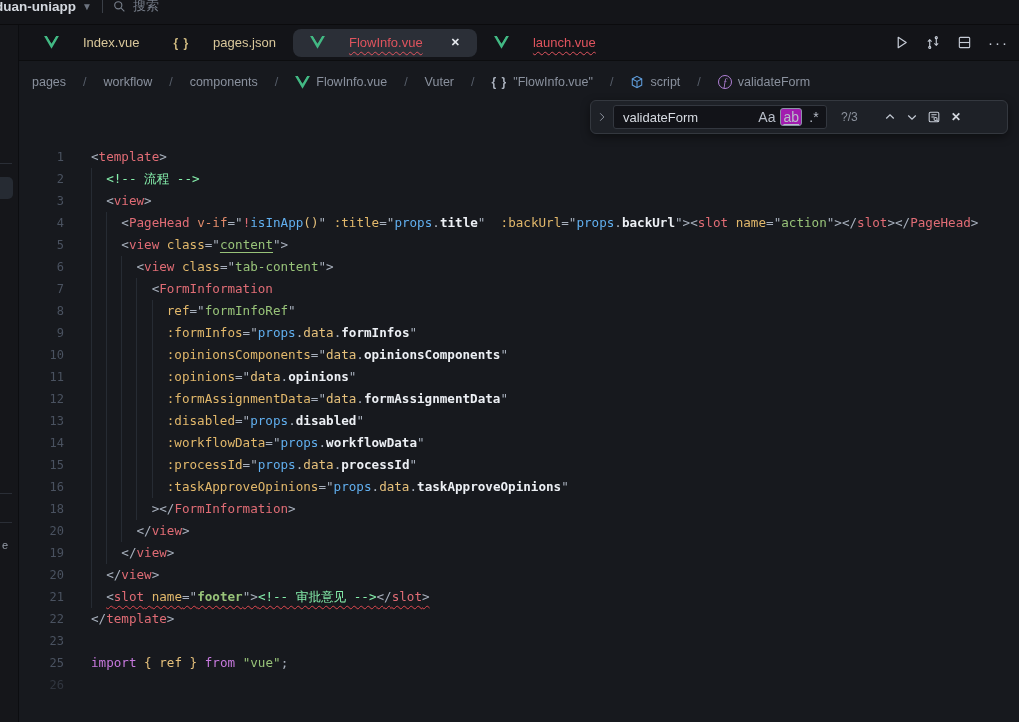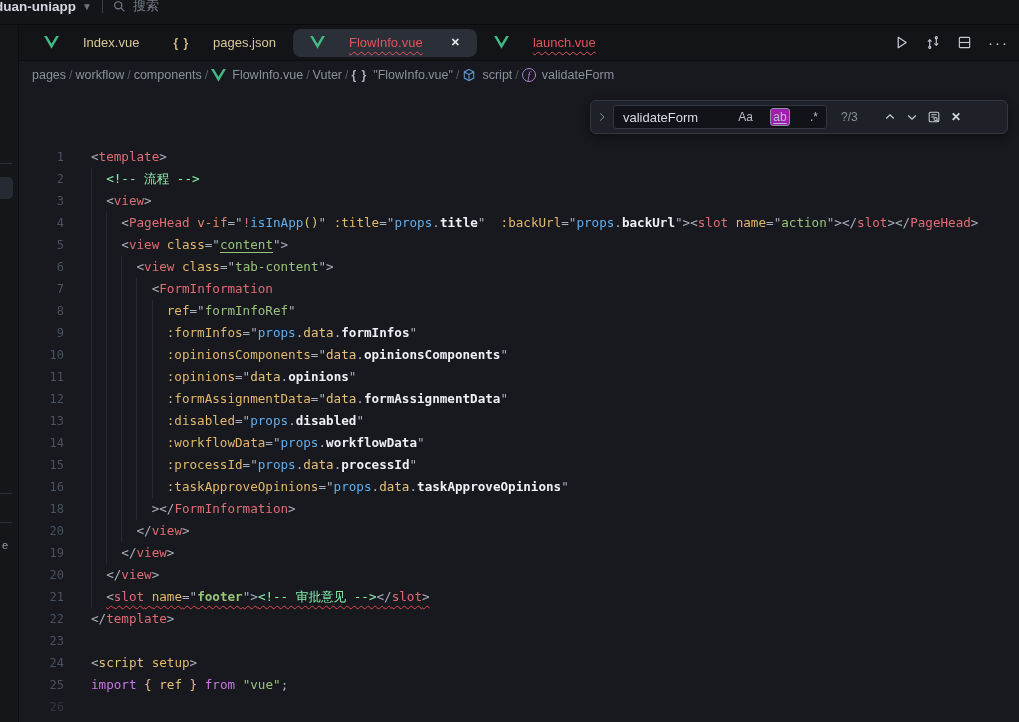--- a/index.html
+++ b/index.html
@@ -35,22 +35,22 @@
   .tab.active { background:#2b2f37; }
   .tab .close { color:#e6e9ee; font-size:11px; font-weight:bold; margin-left:4px; }
   .wavy { text-decoration:underline; text-decoration-style:wavy;
     text-decoration-color:#e0545e; text-decoration-thickness:1px; text-underline-offset:4px; }
   .braces-ic { color:#cdb87f; font-weight:bold; font-size:12px; letter-spacing:1px; }
   .tab-actions { margin-left:auto; display:flex; align-items:center; gap:16px; padding-right:10px; }
   .tab-actions .act { display:flex; align-items:center; color:#c6ccd6; }
   .more-dots { color:#c6ccd6; font-size:15px; letter-spacing:2px; }
 
   
-  .breadcrumbs { height:28px; background:#17191e; display:flex; align-items:center;
-    gap:3px; padding-left:13px; font-size:12.5px; color:#8a919e; }
+  .breadcrumbs { height:28px; background:#17191e; display:flex; align-items:flex-end;
+    gap:17px; padding-left:13px; font-size:12.5px; color:#8a919e; }
   .bc-sep { color:#565d69; }
   .bc-item { display:flex; align-items:center; gap:6px; }
   .fn-icon { width:14px; height:14px; border:1px solid #b180d7; border-radius:50%;
     color:#b180d7; font-size:10px; font-style:italic; display:flex; align-items:center;
     justify-content:center; font-family:"Liberation Serif", serif; }
 
   
   .editor { position:relative; flex:1; background:#17191e; overflow:hidden;
     font-family:"DejaVu Sans Mono", monospace; font-size:12.6px; line-height:22px;
     padding-top:57px; }
@@ -79,22 +79,22 @@
   .find { position:absolute; top:11px; right:11px; width:418px; height:34px;
     background:#1e2127; border:1px solid #34383f; border-radius:6px;
     box-shadow:0 3px 10px rgba(0,0,0,.45); display:flex; align-items:center;
     font-family:"Liberation Sans", sans-serif; z-index:5; }
   .find-toggle { width:22px; display:flex; justify-content:center; color:#8b919c; }
   .find-input-wrap { width:214px; height:24px; background:#121318; border:1px solid #33373f;
     border-radius:3px; display:flex; align-items:center; }
   .find-input { flex:1; min-width:0; background:transparent; border:none; outline:none;
     color:#d7dbe2; font-size:13px; padding:0 4px 0 9px; font-family:"Liberation Sans", sans-serif; }
   .find-opt { flex:0 0 auto; height:18px; min-width:20px; display:flex; align-items:center;
-    justify-content:center; border-radius:3px; color:#b8bec9; font-size:12px; margin-right:2px;
-    border:1px solid transparent; padding:0 2px;margin-left:12px; }
+    justify-content:center; border-radius:3px; color:#b8bec9; font-size:14px; margin-right:2px;
+    border:1px solid transparent; padding:0 2px; }
   .find-opt.on { background:#a21caf; border-color:#8a93a6; }
   .find-opt .uab { text-decoration:underline; text-underline-offset:2px; }
   .find-count { color:#8b919c; font-size:12px; margin:0 12px 0 14px; min-width:26px; }
   .find-btn { display:flex; align-items:center; justify-content:center; width:22px; height:22px;
     color:#c6ccd6; border-radius:3px; }
   .find-close { font-size:12px; color:#d4d8df; font-weight:bold; }
   svg { display:block; }
 </style>
 </head>
 <body>
@@ -291,19 +291,18 @@
           <div class="code-line"><span class="gutter">14</span><span class="lcontent"><span class="ind"></span><span class="ind"></span><span class="ind"></span><span class="ind"></span><span class="ind"></span><span class="tk-attr">:workflowData</span><span class="tk-p">="</span><span class="tk-blue">props</span><span class="tk-p">.</span><span class="tk-wht">workflowData</span><span class="tk-p">"</span></span></div>
           <div class="code-line"><span class="gutter">15</span><span class="lcontent"><span class="ind"></span><span class="ind"></span><span class="ind"></span><span class="ind"></span><span class="ind"></span><span class="tk-attr">:processId</span><span class="tk-p">="</span><span class="tk-blue">props</span><span class="tk-p">.</span><span class="tk-yel">data</span><span class="tk-p">.</span><span class="tk-wht">processId</span><span class="tk-p">"</span></span></div>
           <div class="code-line"><span class="gutter">16</span><span class="lcontent"><span class="ind"></span><span class="ind"></span><span class="ind"></span><span class="ind"></span><span class="ind"></span><span class="tk-attr">:taskApproveOpinions</span><span class="tk-p">="</span><span class="tk-blue">props</span><span class="tk-p">.</span><span class="tk-yel">data</span><span class="tk-p">.</span><span class="tk-wht">taskApproveOpinions</span><span class="tk-p">"</span></span></div>
           <div class="code-line"><span class="gutter">18</span><span class="lcontent"><span class="ind"></span><span class="ind"></span><span class="ind"></span><span class="ind"></span><span class="tk-p">&gt;&lt;/</span><span class="tk-tag">FormInformation</span><span class="tk-p">&gt;</span></span></div>
           <div class="code-line"><span class="gutter">20</span><span class="lcontent"><span class="ind"></span><span class="ind"></span><span class="ind"></span><span class="tk-p">&lt;/</span><span class="tk-tag">view</span><span class="tk-p">&gt;</span></span></div>
           <div class="code-line"><span class="gutter">19</span><span class="lcontent"><span class="ind"></span><span class="ind"></span><span class="tk-p">&lt;/</span><span class="tk-tag">view</span><span class="tk-p">&gt;</span></span></div>
           <div class="code-line"><span class="gutter">20</span><span class="lcontent"><span class="ind"></span><span class="tk-p">&lt;/</span><span class="tk-tag">view</span><span class="tk-p">&gt;</span></span></div>
           <div class="code-line"><span class="gutter">21</span><span class="lcontent"><span class="ind"></span><span class="sq"><span class="tk-p">&lt;</span><span class="tk-tag">slot</span><span class="tk-p"> </span><span class="tk-attr">name</span><span class="tk-p">="</span><span class="tk-strB">footer</span><span class="tk-p">"&gt;</span><span class="tk-cmt">&lt;!-- 审批意见 --&gt;</span><span class="tk-p">&lt;/</span><span class="tk-tag">slot</span><span class="tk-p">&gt;</span></span></span></div>
           <div class="code-line"><span class="gutter">22</span><span class="lcontent"><span class="tk-p">&lt;/</span><span class="tk-tag">template</span><span class="tk-p">&gt;</span></span></div>
           <div class="code-line"><span class="gutter">23</span><span class="lcontent"></span></div>
-          <div class="code-line"><span class="gutter">24</span><span class="lcontent"><span class="tk-p">&lt;</span><span class="tk-yel">script</span><span class="tk-p"> </span><span class="tk-attr">setup</span><span class="tk-p">&gt;</span></span></div>
           <div class="code-line"><span class="gutter">25</span><span class="lcontent"><span class="tk-pur">import</span><span class="tk-p"> </span><span class="tk-yel">{ ref }</span><span class="tk-p"> </span><span class="tk-pur">from</span><span class="tk-p"> </span><span class="tk-str">"vue"</span><span class="tk-p">;</span></span></div>
           <div class="code-line dim"><span class="gutter">26</span></div>
         </div>
     </div>
   </div>
 </div>
 
 </body></html>

